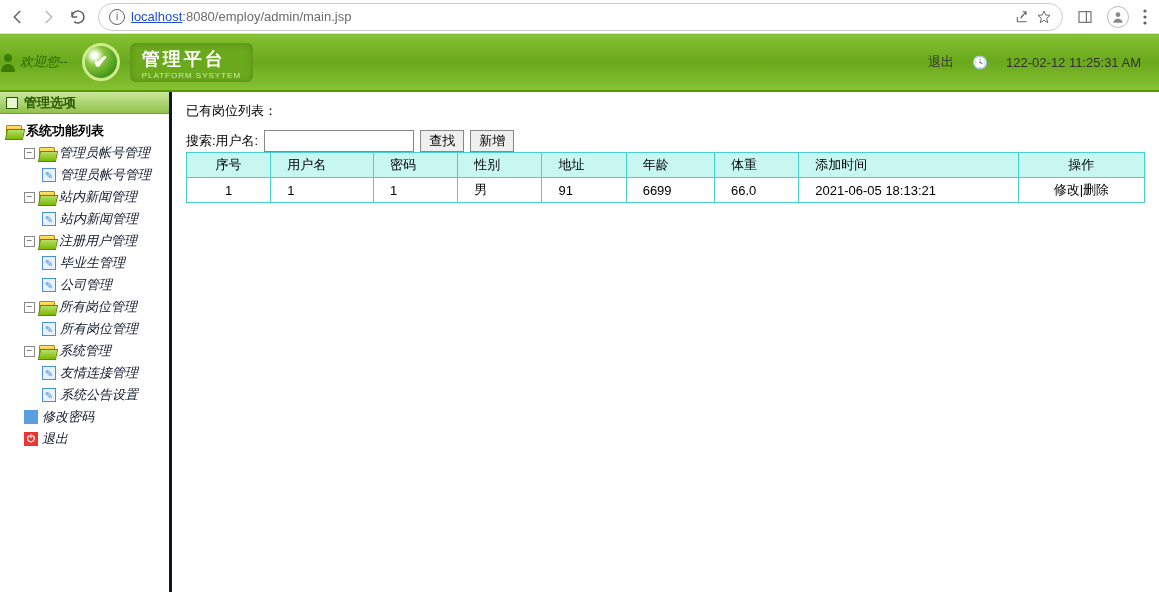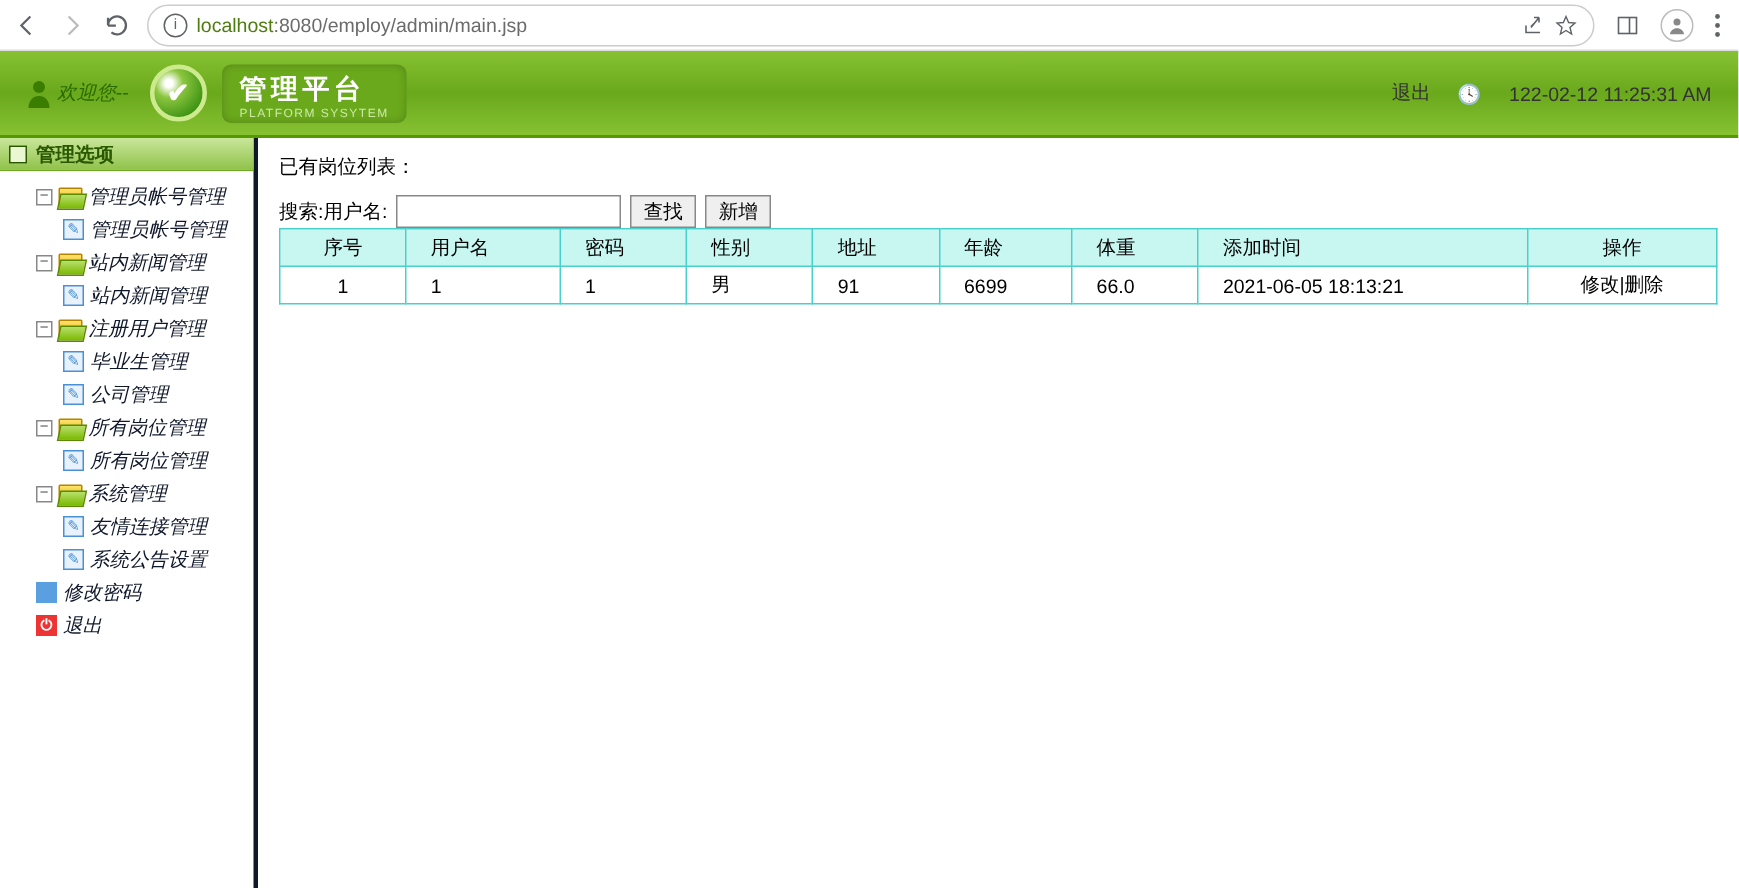--- a/index.html
+++ b/index.html
@@ -4,28 +4,28 @@
 <style>
 * { margin: 0; padding: 0; box-sizing: border-box; font-family: Arial, "Microsoft YaHei", sans-serif; font-size: 13px; }
 body { background: #fff; width: 1159px; height: 592px; overflow: hidden; }
 
 
 .chrome { display: flex; align-items: center; height: 34px; padding: 0 8px; gap: 10px; border-bottom: 1px solid #ddd; background: #fff; }
 .nav-btn { width: 20px; height: 20px; display: flex; align-items: center; justify-content: center; color: #5f6368; cursor: pointer; }
 .nav-btn.dis { color: #bbb; }
 .addr-wrap { flex: 1; display: flex; align-items: center; border: 1px solid #ccc; border-radius: 14px; height: 28px; padding: 0 10px; gap: 6px; }
 .info-ico { width: 16px; height: 16px; border: 1.5px solid #5f6368; border-radius: 50%; display: flex; align-items: center; justify-content: center; font-size: 10px; color: #5f6368; }
-.addr-host { color: #4d7c0f; }
+.addr-host { color: #1d4ed8; text-decoration: underline; }
 .addr-path { color: #6b6b6b; }
 .right-ico { display: flex; align-items: center; gap: 14px; color: #5f6368; padding: 0 4px; }
 .avatar-ico { width: 22px; height: 22px; border: 1px solid #bbb; border-radius: 50%; display:flex;align-items:center;justify-content:center;color:#888; }
 
 
 .banner { height: 58px; background: linear-gradient(180deg,#86c232 0%, #6aa81c 50%, #86c232 100%); border-bottom: 2px solid #559b00; display: flex; align-items: center; position: relative; }
-.welcome { display: flex; align-items: center; gap: 4px; padding-left: 18px; color: #2a6b00; font-style: italic; }
+.welcome { display: flex; align-items: center; gap: 4px; color: #2a6b00; font-style: italic; }
 .user-ico { width: 16px; height: 20px; }
 .logo-wrap { display: flex; align-items: center; margin-left: 14px; }
 .logo { width: 38px; height: 38px; border-radius: 50%; background: radial-gradient(circle at 30% 30%, #fff 8%, #8cc63f 30%, #1a7c00 100%); border: 3px solid #cdeb8e; display:flex;align-items:center;justify-content:center;color:#fff;font-size:18px;font-weight:bold;}
 .title-box { margin-left: 10px; background: #6aa81c; border-radius: 6px; padding: 4px 12px 2px; box-shadow: inset 0 0 6px rgba(0,0,0,.2); }
 .title-zh { color: #fff; font-size: 18px; font-weight: bold; letter-spacing: 3px; }
 .title-en { color: #cde9a6; font-size: 8px; letter-spacing: 1px; }
 .banner-right { margin-left: auto; display: flex; align-items: center; gap: 18px; padding-right: 18px; color: #333; }
 .logout-btn { color: #333; cursor: pointer; }
 .clock-ico { color: #2a6b00; }
 
@@ -143,20 +143,24 @@
 </div>
 
 <div class="body">
 
   <div class="sidebar">
     <div class="side-hdr">
       <span class="tiny"></span>
       <span>管理选项</span>
     </div>
     <div class="tree">
+      <div class="tree-row ind1">
+        <span class="folder-ico open"></span>
+        <span class="root-lbl">系统功能列表</span>
+      </div>
       <div id="tree-body">
           <div class="tree-row ind2">
             <span class="toggle">−</span>
             <span class="folder-ico open"></span>
             <span class="node-lbl">管理员帐号管理</span>
           </div>
           <div class="tree-row ind3">
             <span class="leaf-ico">✎</span>
             <span class="node-lbl">管理员帐号管理</span>
           </div>

